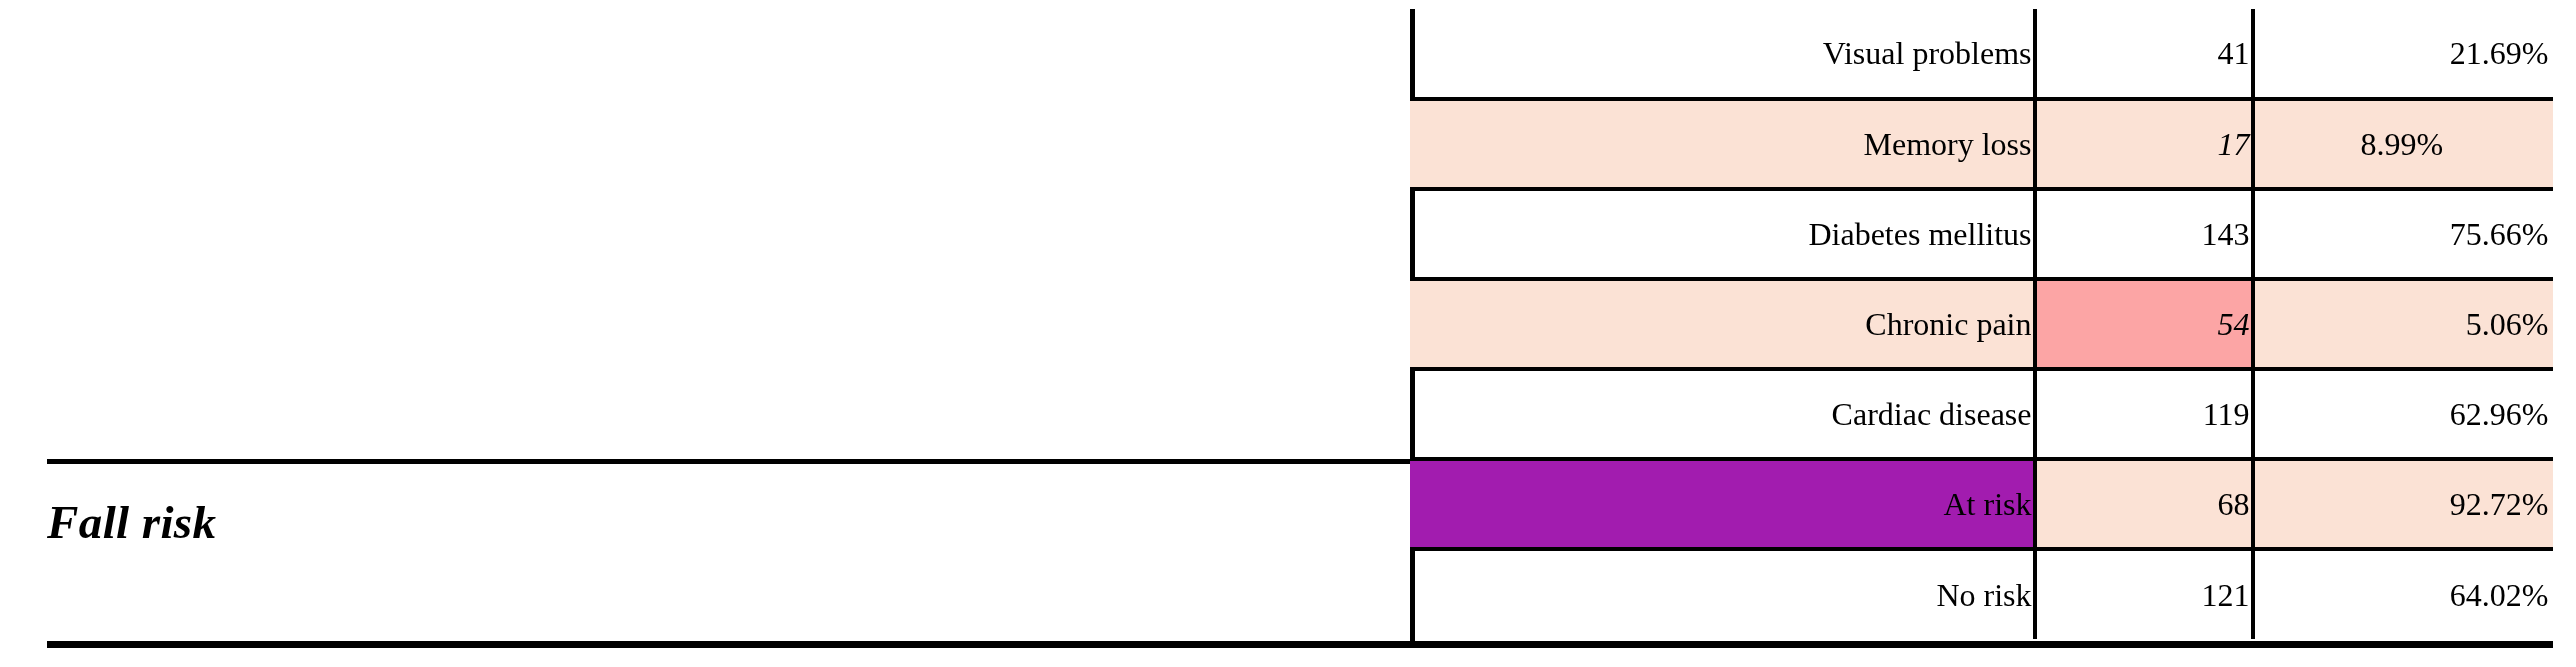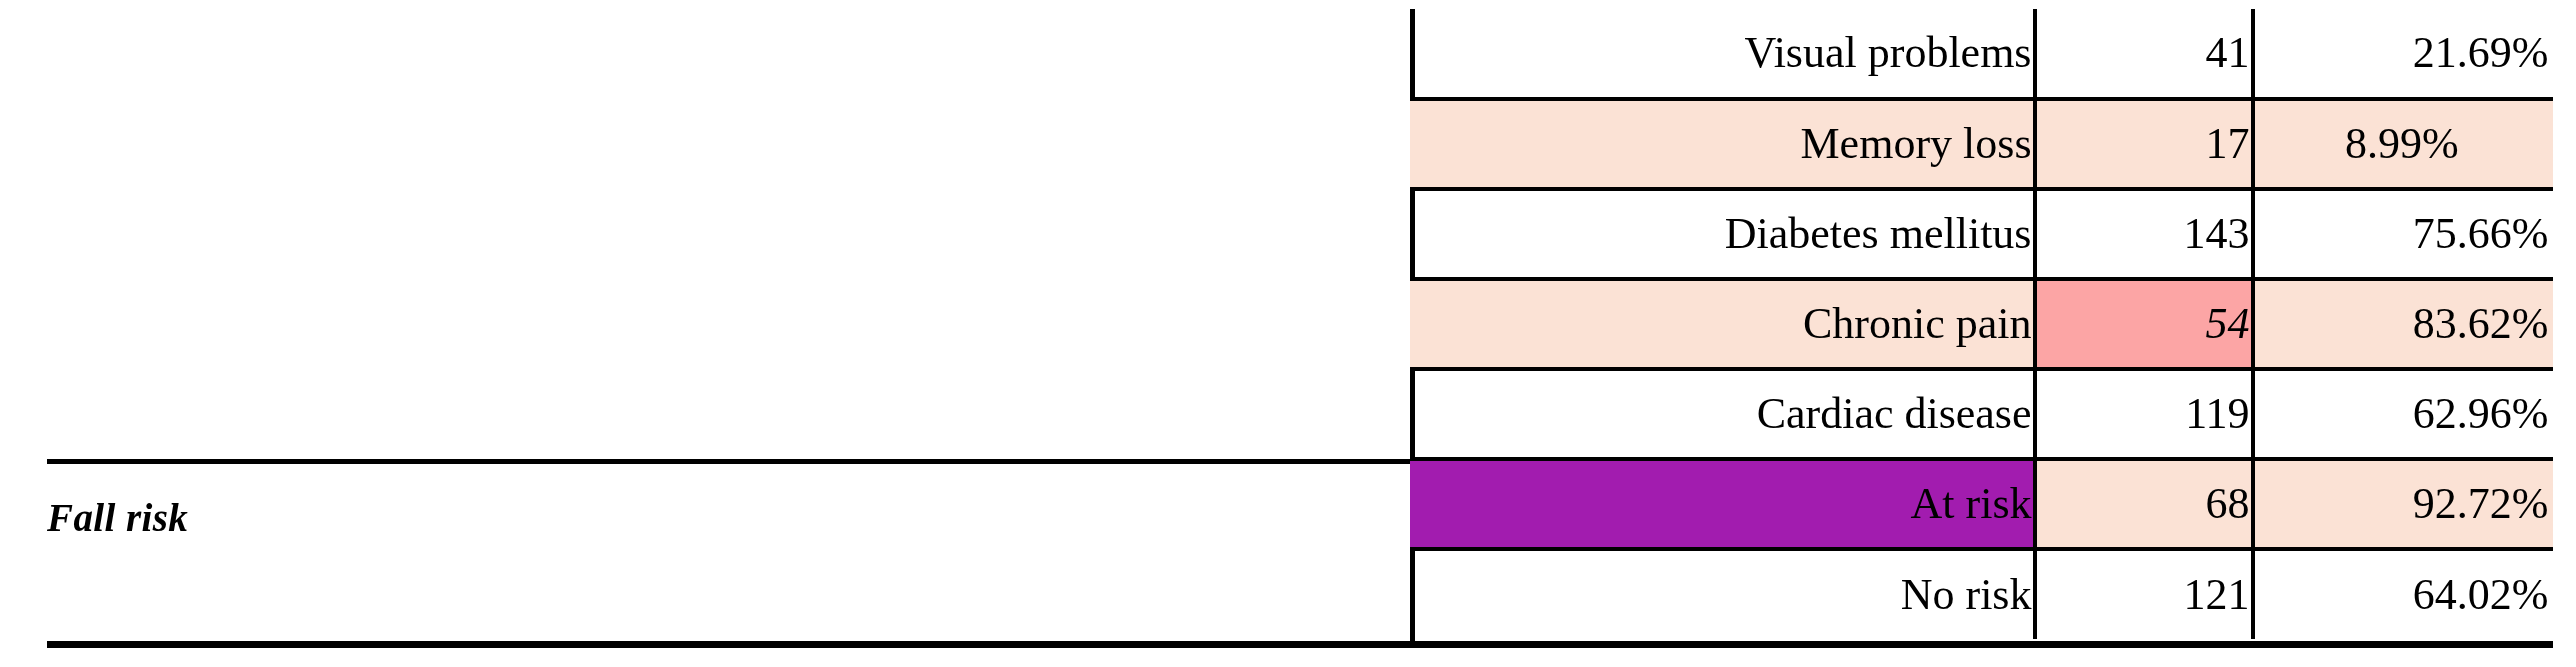--- a/index.html
+++ b/index.html
@@ -41,21 +41,21 @@
     background: #000000;
   }
   .stub-rule.mid  { top: 459px; height: 4.6px; }
   .stub-rule.foot { top: 641px; height: 6.9px; }
 
   .stub-label {
     position: absolute;
     left: 47px;
     top: 497px;
     width: 1148px;
-    font-size: 39px;
+    font-size: 47px;
     line-height: 1.1;
     font-weight: bold;
     font-style: italic;
     letter-spacing: 0.4px;
     white-space: nowrap;
   }
 
   
   .table-area {
     position: absolute;
@@ -65,21 +65,21 @@
     height: 668px;
   }
 
   table.grid {
     position: absolute;
     left: 0;
     top: 9.2px;
     border-collapse: collapse;
     table-layout: fixed;
     width: 1143px;   
-    font-size: 44px;
+    font-size: 32px;
   }
 
   table.grid col.c-label { width: 625px; }  
   table.grid col.c-n     { width: 218px; }  
   table.grid col.c-pct   { width: 300px; }  
 
   table.grid td {
     height: 90px;
     padding: 0 1.5px 0 0;
     text-align: right;
@@ -137,32 +137,32 @@
           <col class="c-pct">
       </colgroup>
       <tbody>
         <tr>
           <td class="label">Visual problems</td>
           <td class="num">41</td>
           <td class="pct">21.69%</td>
         </tr>
         <tr class="shaded">
           <td class="label" style="background: rgb(251, 226, 213); margin-left: 34px;">Memory loss</td>
-          <td class="num" style="background: rgb(251, 226, 213);">17</td>
+          <td class="num" style="background: rgb(251, 226, 213); font-style: italic;">17</td>
           <td class="pct" style="background: rgb(251, 226, 213); text-align: center;">8.99%</td>
         </tr>
         <tr>
           <td class="label">Diabetes mellitus</td>
           <td class="num">143</td>
           <td class="pct">75.66%</td>
         </tr>
         <tr class="shaded">
           <td class="label" style="background: rgb(251, 226, 213);">Chronic pain</td>
           <td class="num" style="background: #fca5a5; font-style: italic;">54</td>
-          <td class="pct" style="background: rgb(251, 226, 213);">83.62%</td>
+          <td class="pct" style="background: rgb(251, 226, 213);">5.06%</td>
         </tr>
         <tr>
           <td class="label">Cardiac disease</td>
           <td class="num">119</td>
           <td class="pct">62.96%</td>
         </tr>
         <tr class="shaded">
           <td class="label" style="background: #a21caf;">At risk</td>
           <td class="num" style="background: rgb(251, 226, 213);">68</td>
           <td class="pct" style="background: rgb(251, 226, 213);">92.72%</td>

